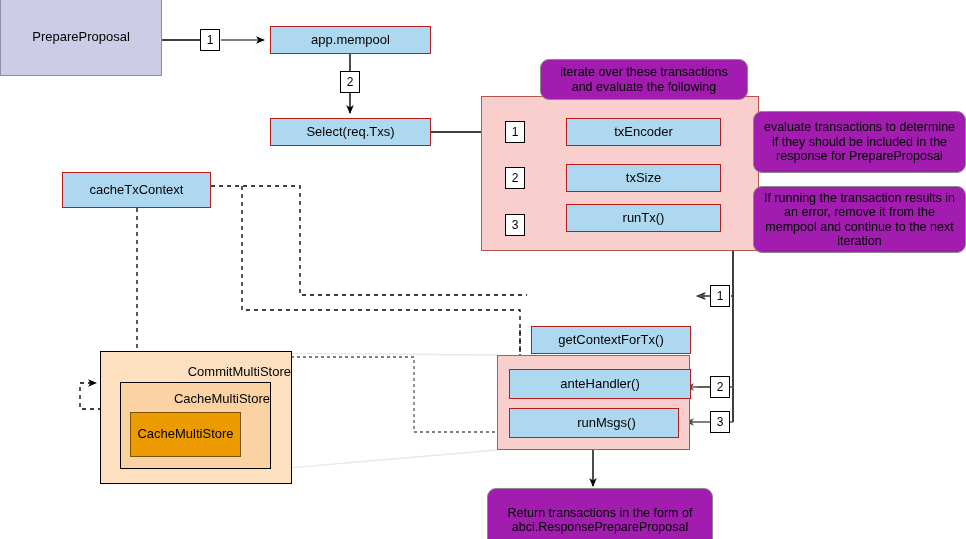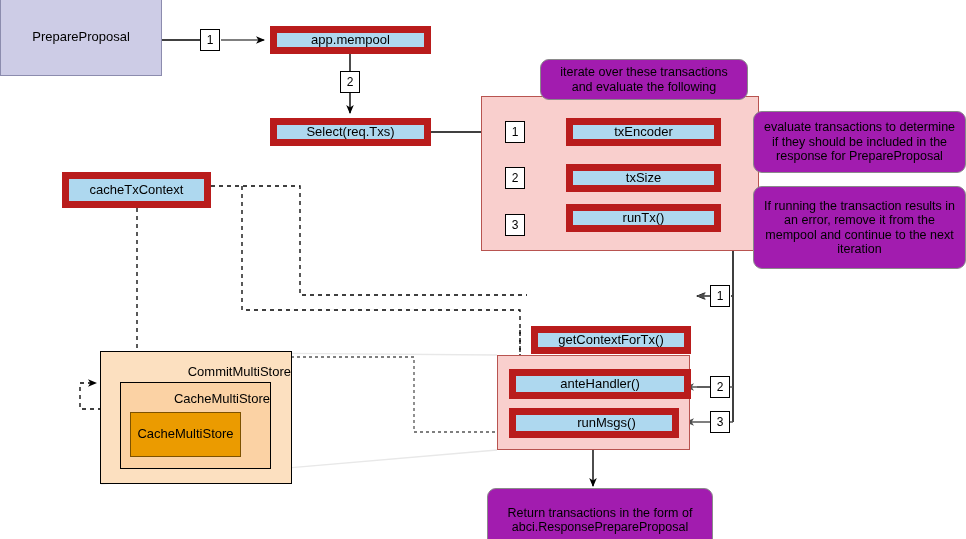--- a/index.html
+++ b/index.html
@@ -31,21 +31,21 @@
     color: #000000;
     line-height: 1.15;
   }
   .n-purple {
     background: #cdcce6;
     border: 1px solid #8c8cae;
     font-size: 13px;
   }
   .n-blue {
     background: #aed8ef;
-    border: 7px solid #b91c1c;
+    border: 1px solid #b91c1c;
     font-size: 13px;
   }
   .n-pink {
     background: #f9cfcd;
     border: 1px solid #b85450;
     display: block;
   }
   .n-note {
     background: #a21caf;
     border: 1px solid #8a8a8a;
@@ -234,21 +234,21 @@
   </div>
 
   <div class="node n-note" style="left:540px; top:59px; width:208px; height:41px;">
     <span>iterate over these transactions and evaluate the following</span>
   </div>
 
   <div class="node n-note" style="left:753px; top:111px; width:213px; height:62px;">
     <span>evaluate transactions to determine if they should be included in the response for PrepareProposal</span>
   </div>
 
-  <div class="node n-note" style="left:753px; top:186px; width:213px; height:83px;">
+  <div class="node n-note" style="left:753px; top:186px; width:213px; height:67px;">
     <span>If running the transaction results in an error, remove it from the mempool and continue to the next iteration</span>
   </div>
 
   <div class="node n-blue" style="left:62px; top:172px; width:149px; height:36px;">
     <span>cacheTxContext</span>
   </div>
 
   <div class="node n-blue" style="left:531px; top:282px; width:160px; height:28px;margin-top:44px;">
     <span>getContextForTx()</span>
   </div>

